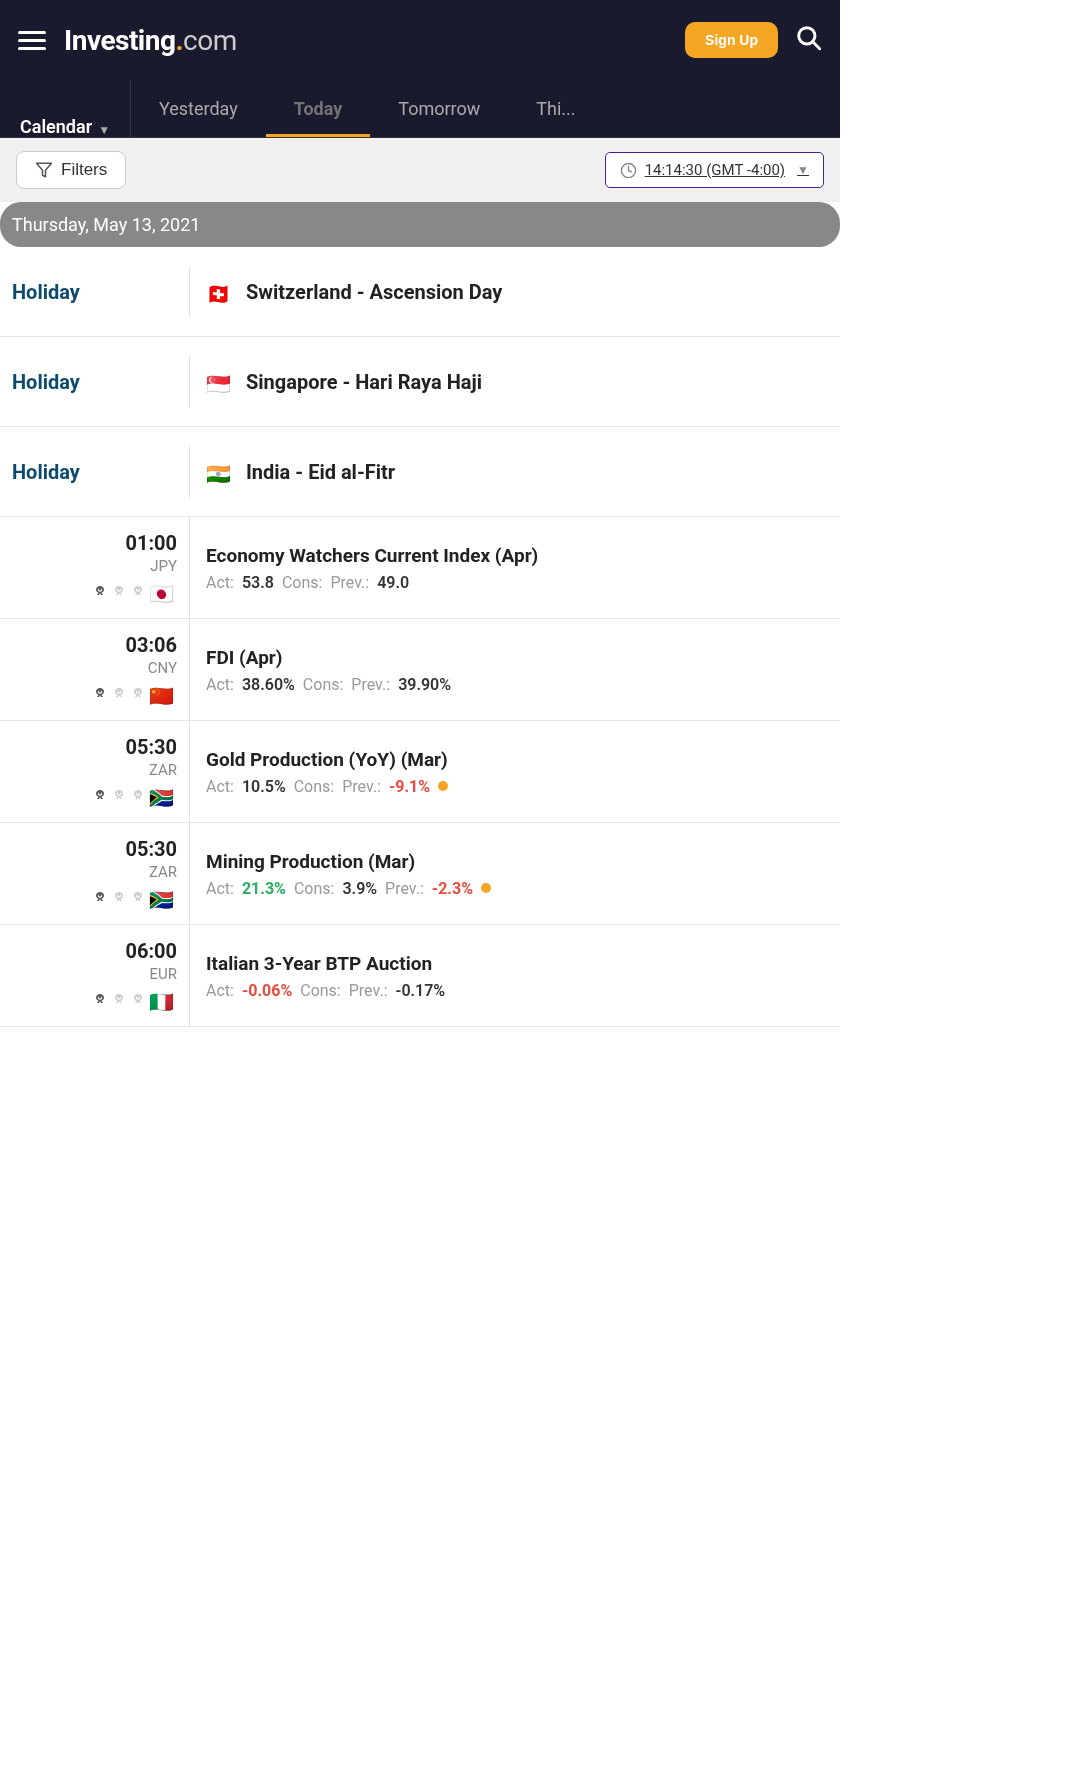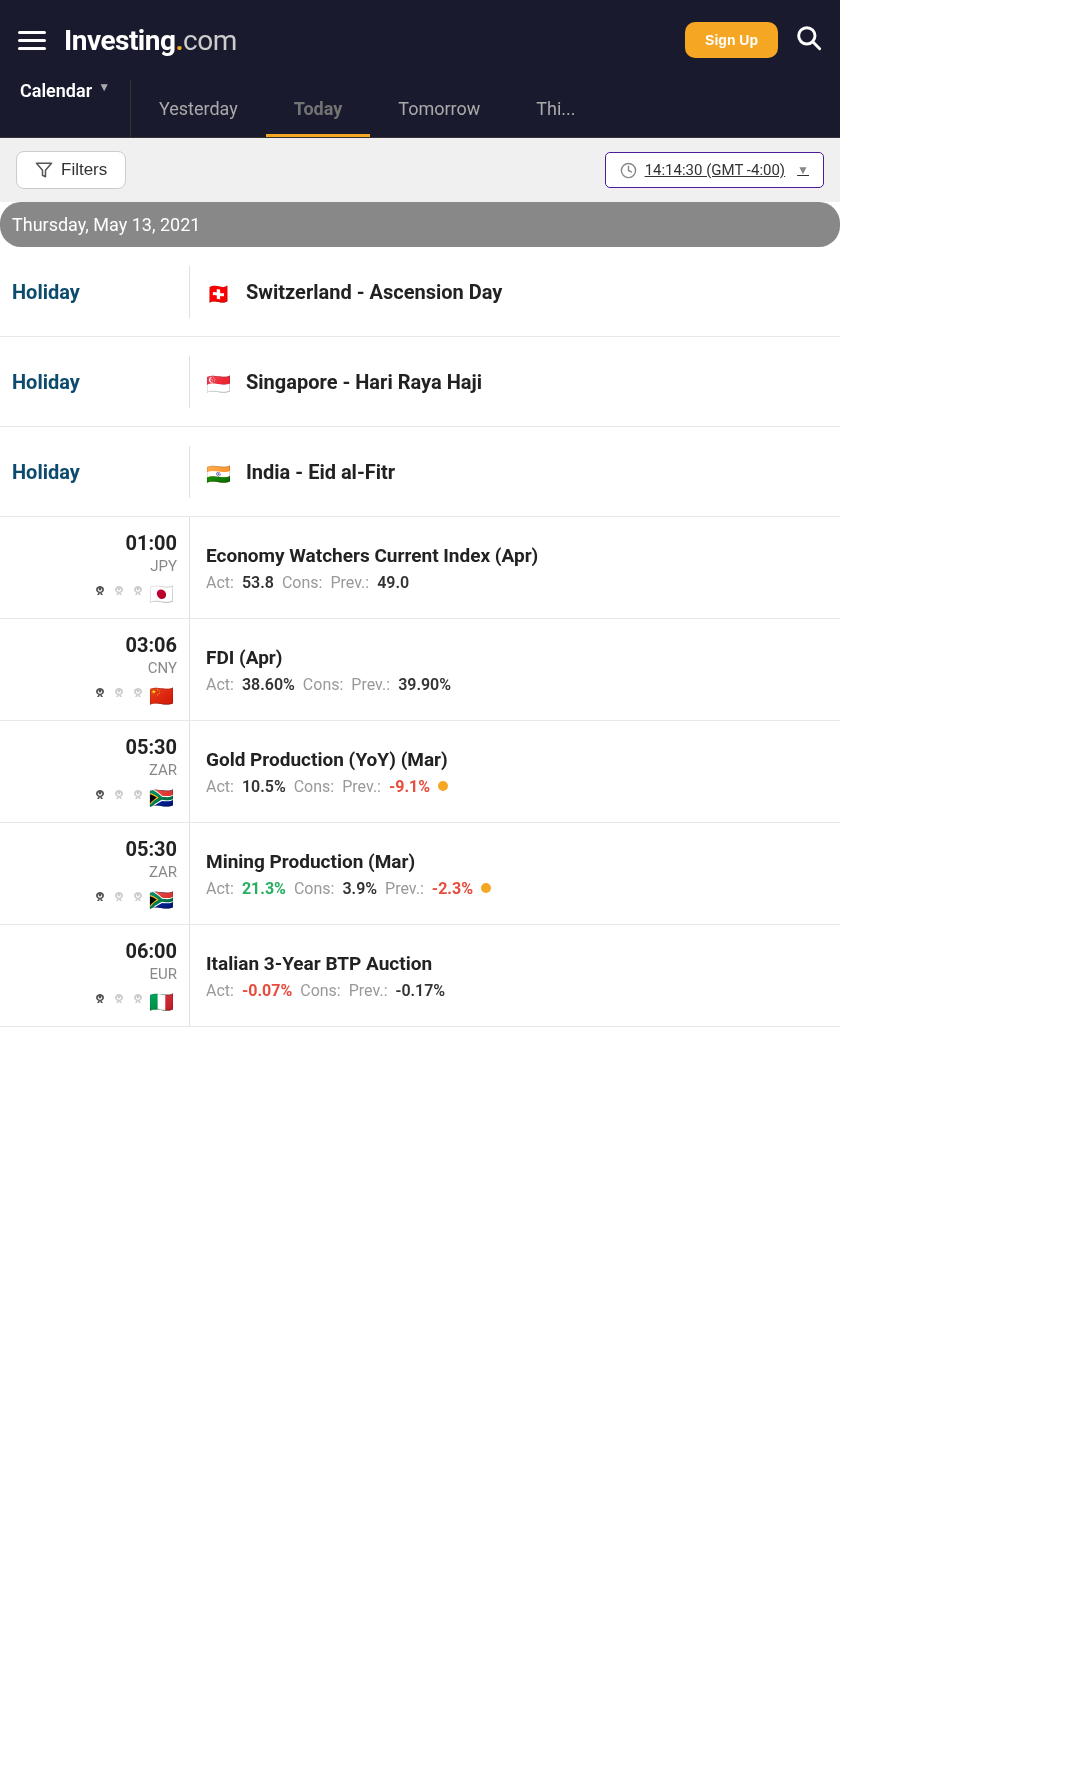--- a/index.html
+++ b/index.html
@@ -82,21 +82,21 @@
     .nav-tabs {
       background: #1a1a2e;
       display: flex;
       align-items: center;
       border-bottom: 1px solid #333;
       padding: 0 0;
       height: 58px;
     }
     .nav-calendar {
       display: flex;
-      align-items: flex-start;
+      align-items: flex-end;
       gap: 6px;
       padding: 0 20px;
       height: 100%;
       color: #fff;
       font-size: 18px;
       font-weight: 600;
       border-right: 1px solid #333;
       cursor: pointer;
       white-space: nowrap;
     }
@@ -533,20 +533,20 @@
           <svg class="bull-icon" viewBox="0 0 16 14" fill="#ccc" xmlns="http://www.w3.org/2000/svg">
         <path d="M8 1C6 1 4 2.5 4 4.5C4 6 5 7.2 6.5 7.7L5 10H7L8 8L9 10H11L9.5 7.7C11 7.2 12 6 12 4.5C12 2.5 10 1 8 1ZM6 4C6.5 3 7 3 7 3C6.5 3.8 6.5 4.5 7 5C7.5 5.5 8 5.5 8 5.5C8 5.5 8.5 5.5 9 5C9.5 4.5 9.5 3.8 9 3C9 3 9.5 3 10 4C10.5 5 10 6 9 6.5C8.5 6.8 8 7 8 7C8 7 7.5 6.8 7 6.5C6 6 5.5 5 6 4Z"></path>
       </svg>
           <span class="flag">🇮🇹</span>
         </div>
       </div>
       <div class="event-detail-col">
         <span class="event-name">Italian 3-Year BTP Auction</span>
         <div class="event-stats">
           <span class="label">Act:</span>
-          <span class="value red">-0.07%</span>
+          <span class="value red">-0.06%</span>
           <span class="label">  Cons:</span>
           <span class="label">  Prev.:</span>
           <span class="value">-0.17%</span>
         </div>
       </div>
     </div>
   </div>
 
 </body></html>

